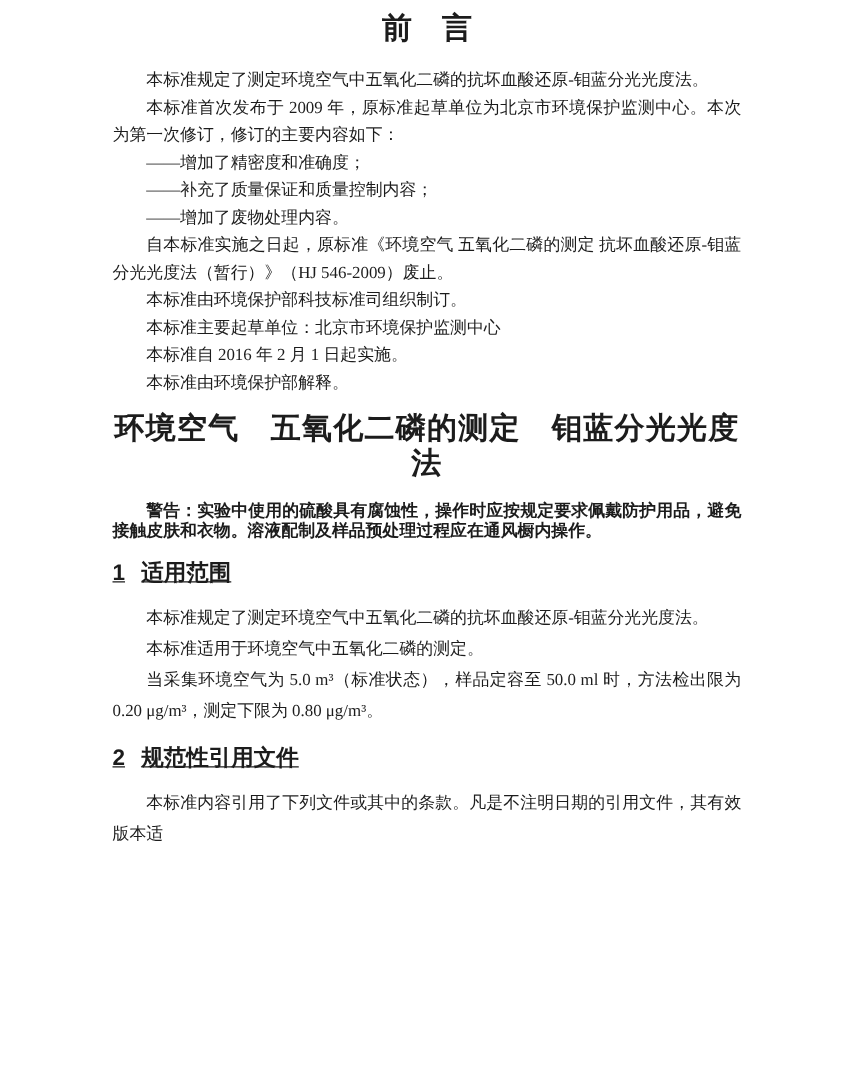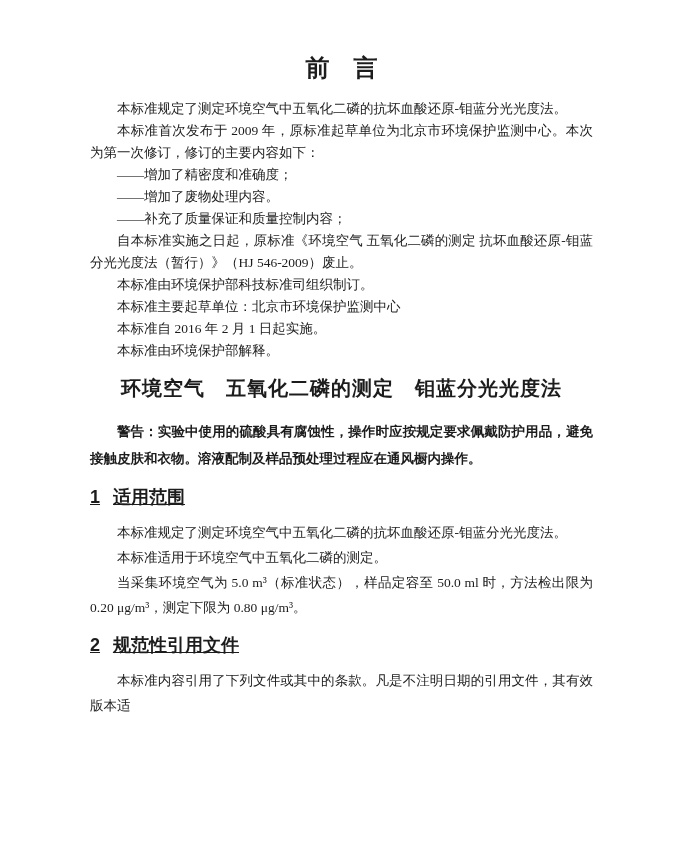--- a/index.html
+++ b/index.html
@@ -4,21 +4,20 @@
 <style>
   html, body { margin: 0; padding: 0; background: #ffffff; }
   .page {
     position: relative;
     width: 677px;
     height: 759px;
     background: #ffffff;
     overflow: hidden;
     color: #1c1c1c;
     font-family: "Liberation Serif", "DejaVu Serif", serif;
-    margin-top: 45px;
   }
   .content {
     padding: 8px 84px 0 90px;
   }
   .preface-title {
     font-family: "Liberation Sans", "DejaVu Sans", sans-serif;
     font-weight: bold;
     font-size: 24px;
     line-height: 30px;
     text-align: center;
@@ -34,31 +33,31 @@
   .body-p2 {
     font-size: 13.5px;
     line-height: 25px;
     text-align: justify;
     text-indent: 2em;
     margin: 0;
   }
   .main-title {
     font-family: "Liberation Sans", "DejaVu Sans", sans-serif;
     font-weight: bold;
-    font-size: 20px;
+    font-size: 24px;
     line-height: 28px;
     text-align: center;
     letter-spacing: 1px;
     margin: 12px 0 16px 0;
   }
   .warning {
     font-family: "Liberation Sans", "DejaVu Sans", sans-serif;
     font-weight: bold;
     font-size: 13.5px;
-    line-height: 27px;
+    line-height: 16px;
     text-align: justify;
     text-indent: 2em;
     margin: 0;
   }
   .sec-heading {
     font-family: "Liberation Sans", "DejaVu Sans", sans-serif;
     font-weight: bold;
     font-size: 18px;
     line-height: 18px;
     margin: 16px 0 0 0;
@@ -81,22 +80,22 @@
 <body>
 
 <div class="page">
   <div class="content">
 
     <h1 class="preface-title">前　言</h1>
 
     <p class="body-p">本标准规定了测定环境空气中五氧化二磷的抗坏血酸还原-钼蓝分光光度法。</p>
     <p class="body-p">本标准首次发布于 2009 年，原标准起草单位为北京市环境保护监测中心。本次为第一次修订，修订的主要内容如下：</p>
     <p class="body-p">——增加了精密度和准确度；</p>
+    <p class="body-p">——补充了质量保证和质量控制内容；</p>
     <p class="body-p">——增加了废物处理内容。</p>
-    <p class="body-p">——补充了质量保证和质量控制内容；</p>
     <p class="body-p">自本标准实施之日起，原标准《环境空气 五氧化二磷的测定 抗坏血酸还原-钼蓝分光光度法（暂行）》（HJ 546-2009）废止。</p>
     <p class="body-p">本标准由环境保护部科技标准司组织制订。</p>
     <p class="body-p">本标准主要起草单位：北京市环境保护监测中心</p>
     <p class="body-p">本标准自 2016 年 2 月 1 日起实施。</p>
     <p class="body-p">本标准由环境保护部解释。</p>
 
     <h2 class="main-title">环境空气　五氧化二磷的测定　钼蓝分光光度法</h2>
 
     <p class="warning">警告：实验中使用的硫酸具有腐蚀性，操作时应按规定要求佩戴防护用品，避免接触皮肤和衣物。溶液配制及样品预处理过程应在通风橱内操作。</p>
 

